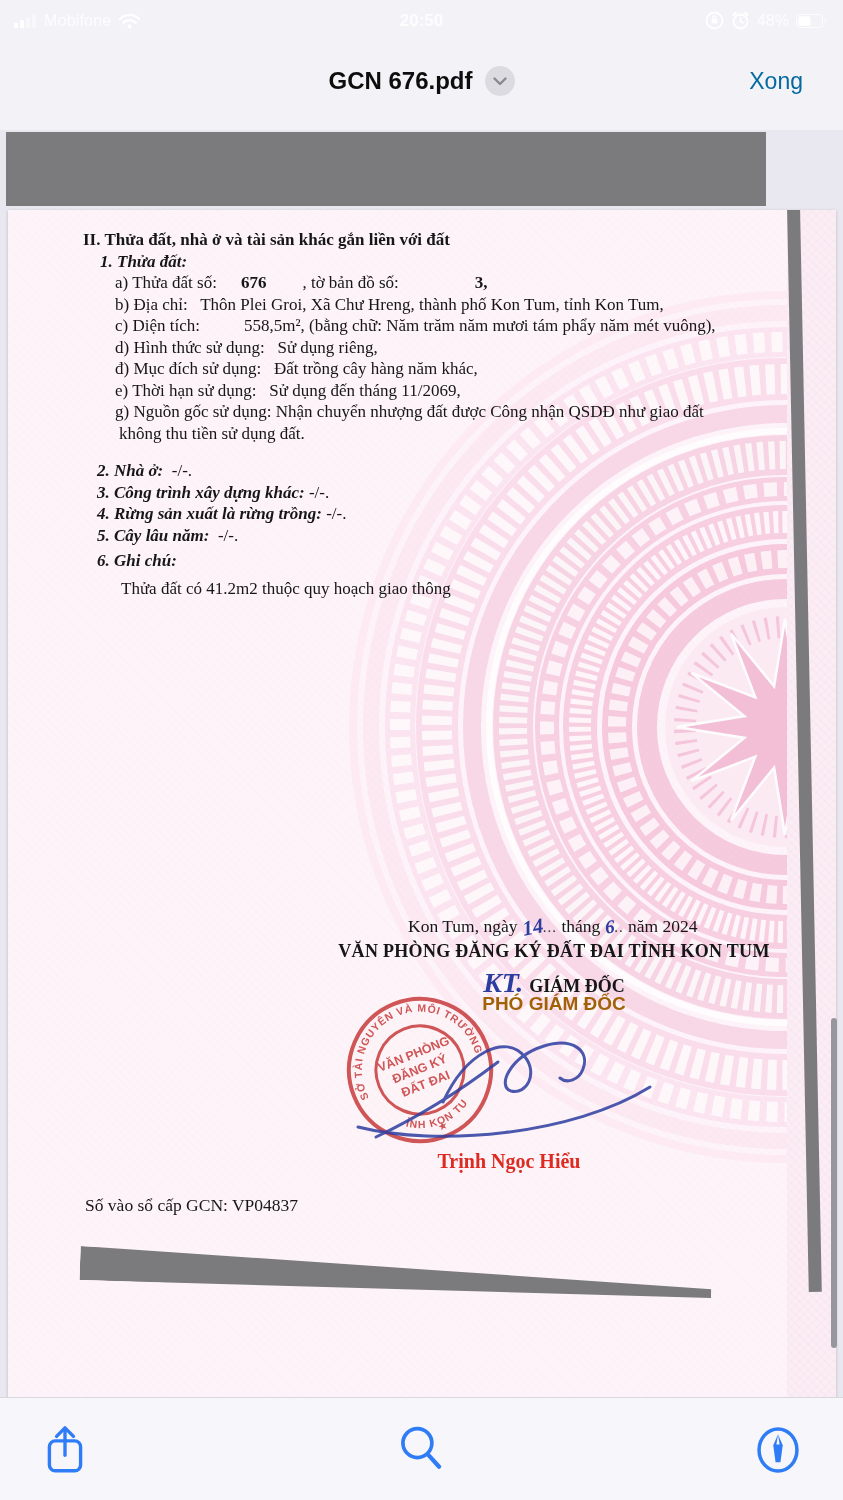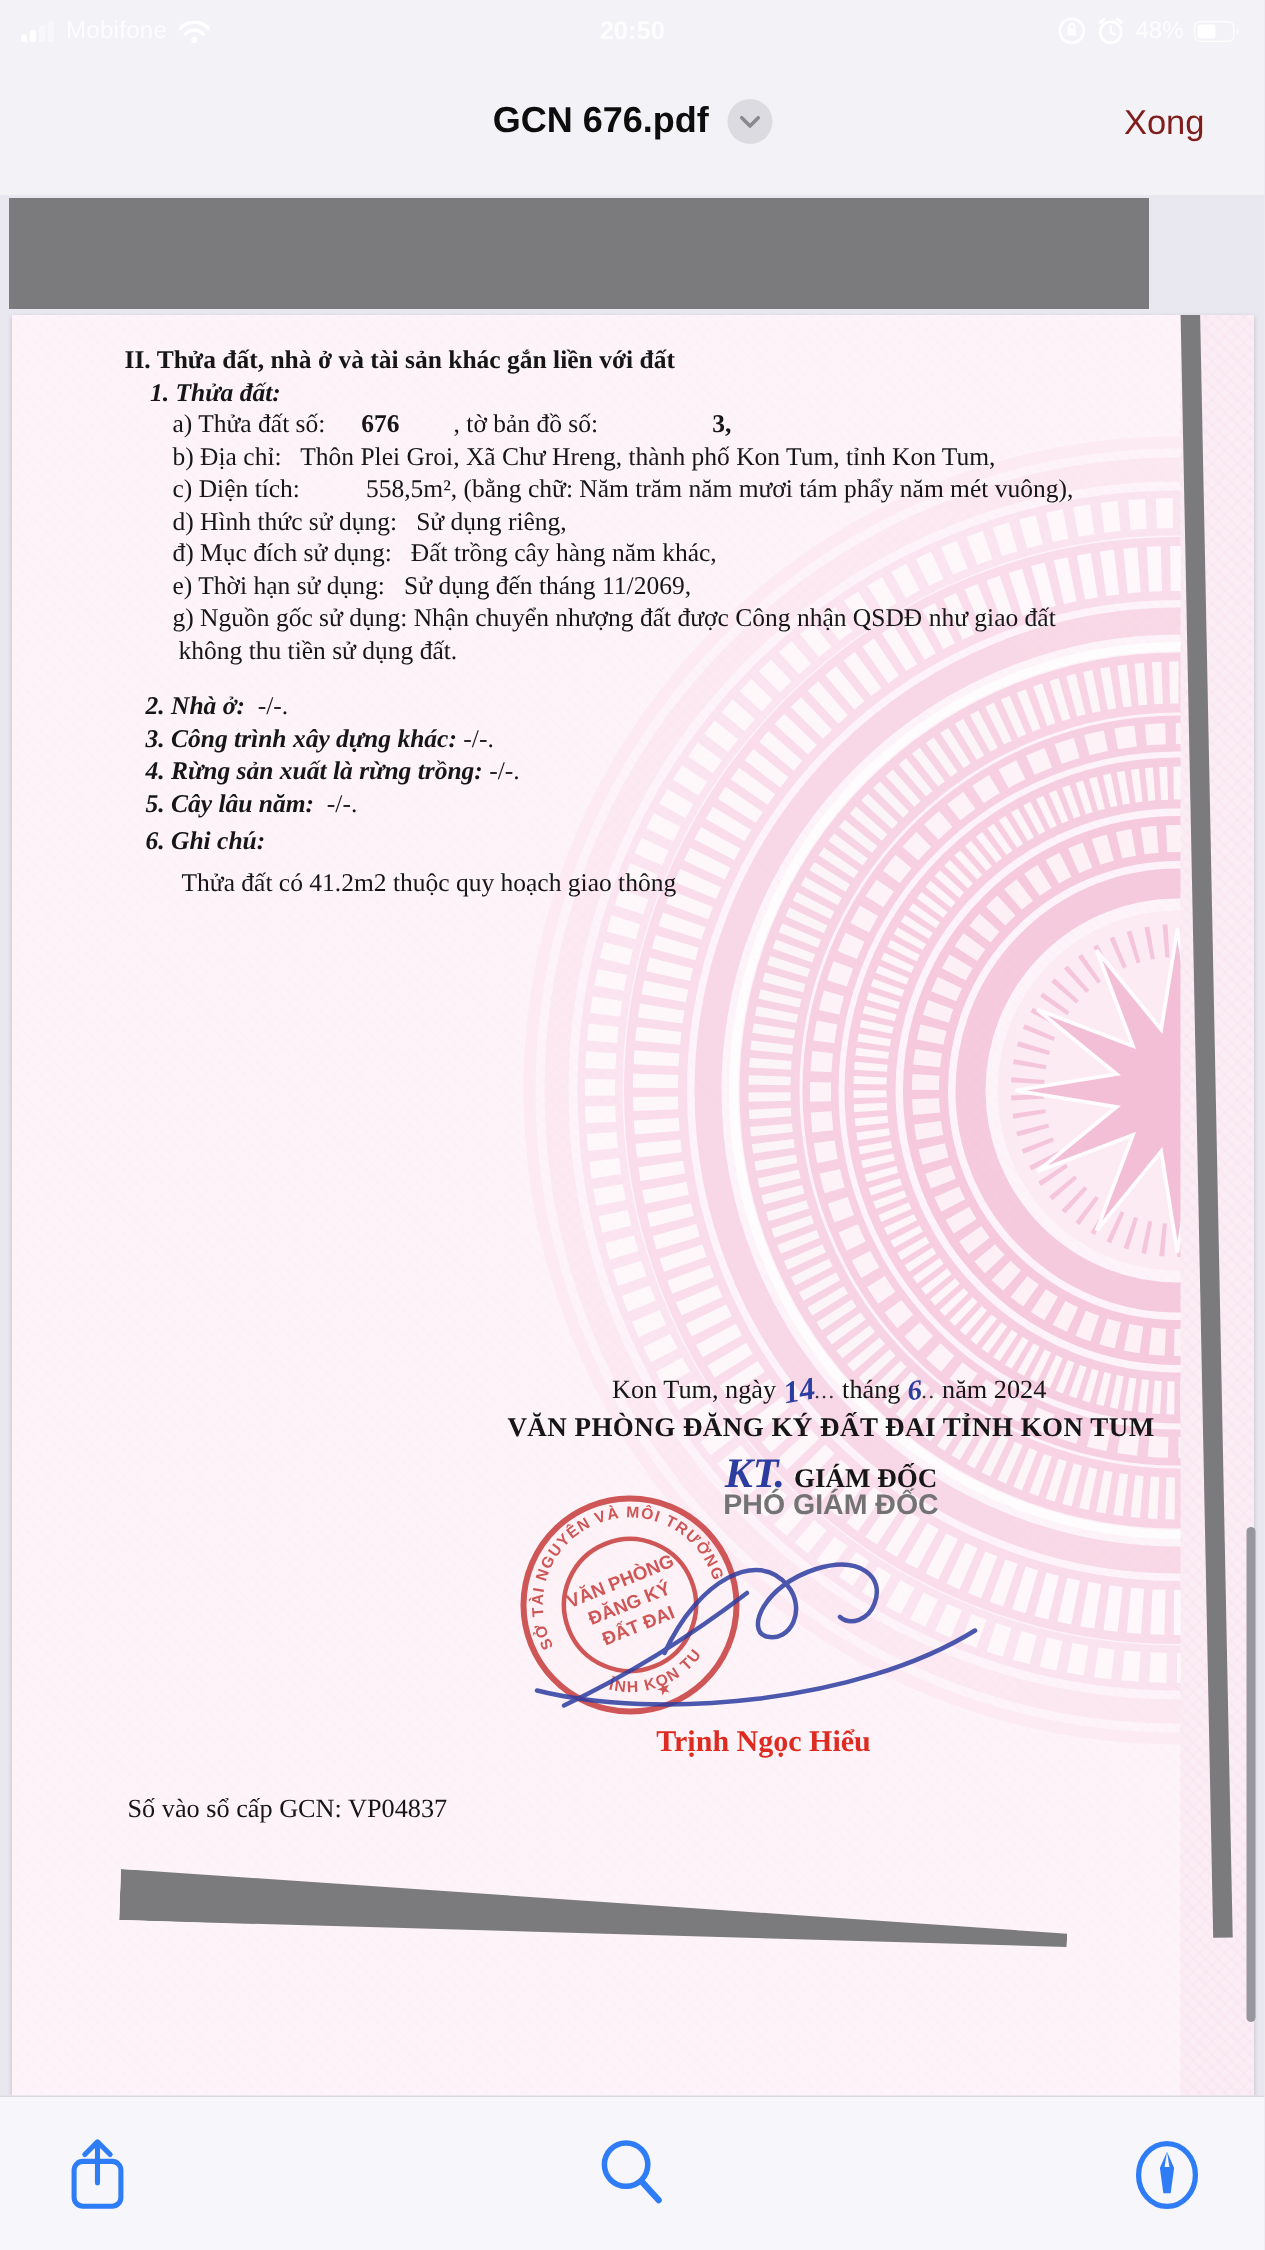--- a/index.html
+++ b/index.html
@@ -17,21 +17,21 @@
   .sb-right { position:absolute; right:16px; top:11px; display:flex; align-items:center; gap:7px; }
   .batt-pct { font-size:16px; font-weight:500; color:#FDFDFE; }
 
   
   .nav-bar { position:absolute; top:44px; left:0; right:0; height:86px; background:#F3F2F6; }
   .title-group { position:absolute; left:0; right:0; top:22px; display:flex; align-items:center;
                  justify-content:center; gap:12px; }
   .nav-title { font-size:24px; font-weight:700; color:#0d0d0d; }
   .chev-circle { width:30px; height:30px; border-radius:50%; background:#DCDBE1;
                  display:flex; align-items:center; justify-content:center; }
-  .done-btn { position:absolute; right:40px; top:24px; font-size:23px; color:#7f1d1d;
+  .done-btn { position:absolute; right:40px; top:24px; font-size:23px; color:#0369a1;
               font-weight:500; background:none; border:none; font-family:inherit; }
 
   
   .viewer { position:absolute; top:130px; left:0; right:0; height:1267px; background:#E9E7EF; }
   .prev-page-bottom { position:absolute; top:2px; left:6px; width:760px; height:74px;
                       background:#7B7A7C; }
   .page { position:absolute; left:8px; top:80px; width:828px; height:1464px;
           background:#FBEDF4; overflow:hidden;
           box-shadow:0 1px 3px rgba(60,50,70,.25); }
   .page::before { content:""; position:absolute; inset:0;
@@ -72,21 +72,21 @@
   .date-line { top:703px; left:400px; font-size:17.5px; white-space:pre; }
   .ink { color:#2C3DA0; font-style:italic; display:inline-block; }
   .hand-day { font-size:21px; transform:rotate(-10deg) translateY(2px); font-weight:600; }
   .hand-month { font-size:19px; transform:rotate(-6deg) translateY(1px); font-weight:600; }
   .dots { letter-spacing:1px; font-size:15px; color:#333; }
   .office-line { top:731px; left:326px; width:440px; text-align:center; font-size:18px;
                  font-weight:700; letter-spacing:.3px; }
   .kt-line { top:757px; left:326px; width:440px; text-align:center; font-size:18px; font-weight:700; }
   .kt-hand { font-size:28px; font-weight:600; margin-right:6px; }
   .pho-line { top:783px; left:326px; width:440px; text-align:center; font-size:19px;
-              font-weight:700; color:#737373; font-family:"Liberation Sans",sans-serif; }
+              font-weight:700; color:#a16207; font-family:"Liberation Sans",sans-serif; }
   .signer-line { top:940px; left:326px; width:350px; text-align:center; font-size:20px;
                  font-weight:700; color:#DE2B22; }
   .book-line { top:985px; left:77px; font-size:17.5px; }
   .stamp-svg { position:absolute; left:327px; top:775px; }
   .autograph { position:absolute; left:340px; top:797px; }
 
   
   .scroll-ind { position:absolute; right:6px; top:888px; width:6px; height:330px;
                 border-radius:3px; background:#98969D; }
 

